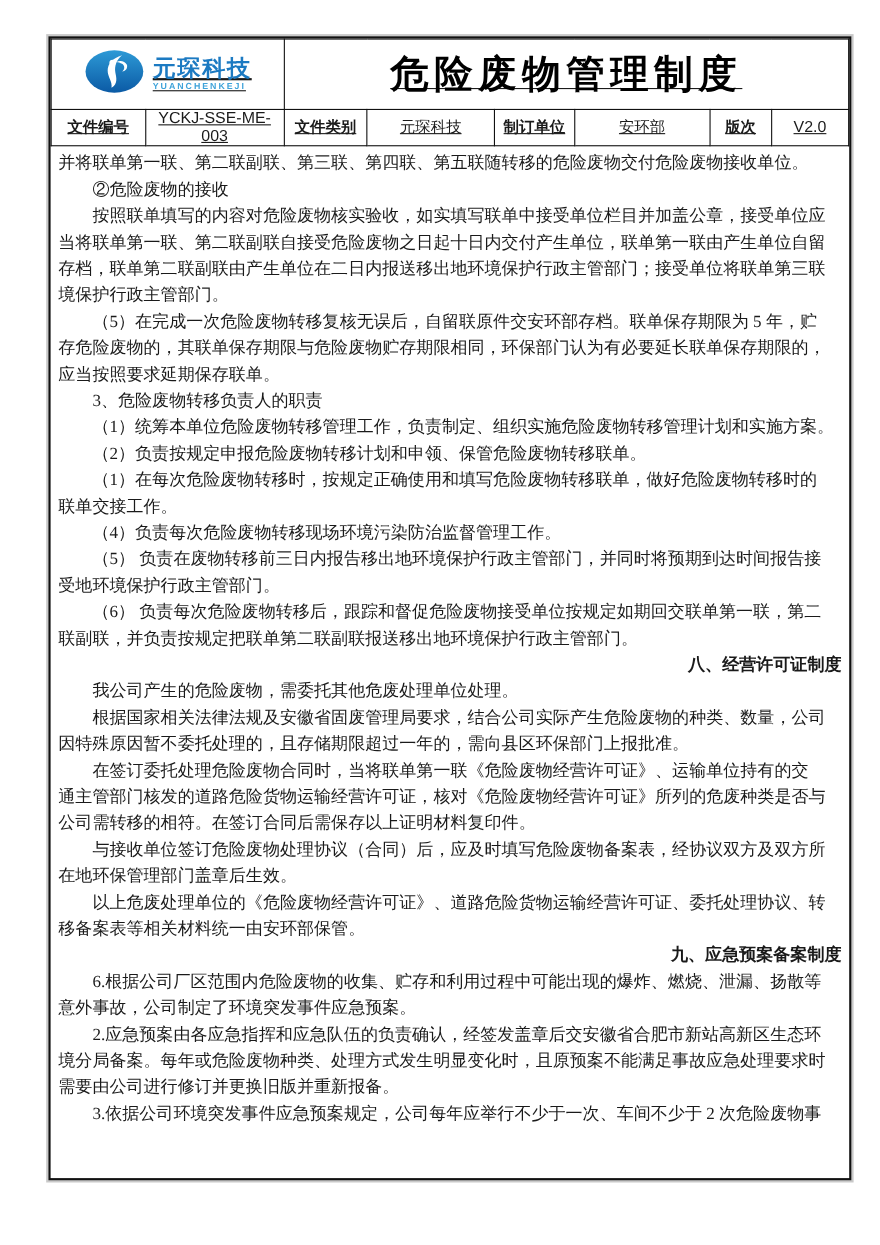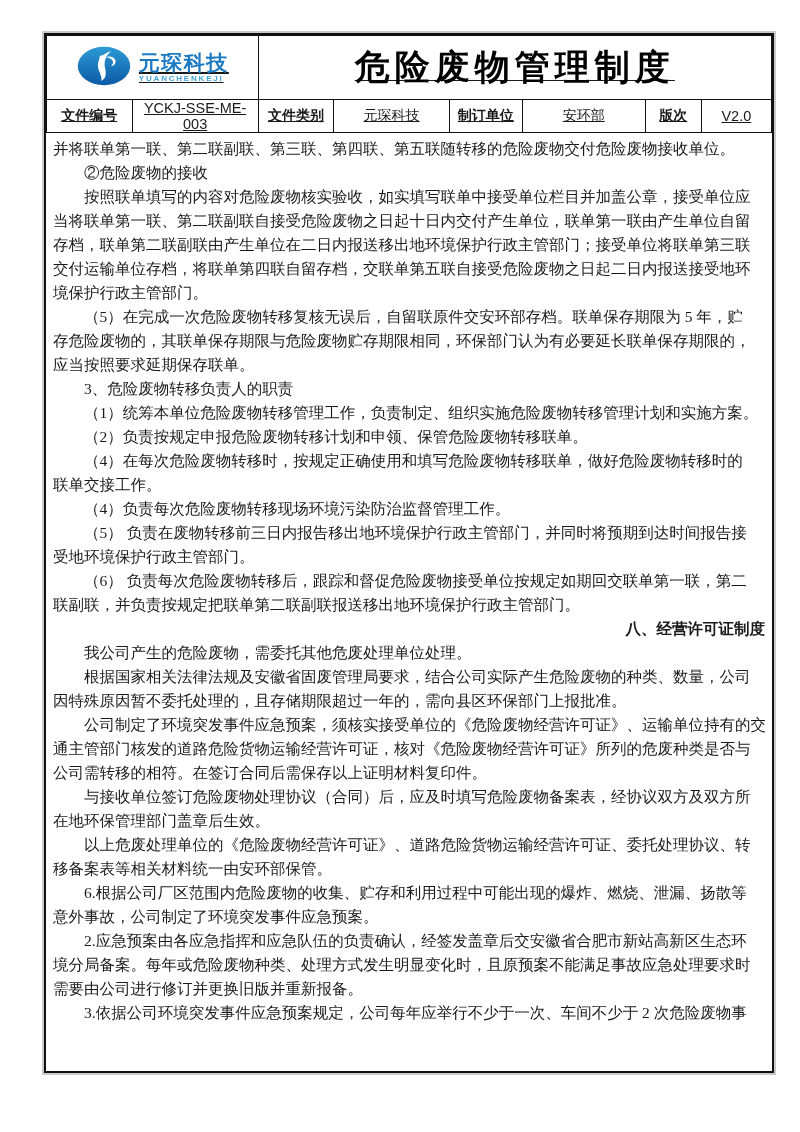--- a/index.html
+++ b/index.html
@@ -93,46 +93,46 @@
     </tr>
   </tbody>
     </table>
 
   <div class="body-area">
       <div class="line">并将联单第一联、第二联副联、第三联、第四联、第五联随转移的危险废物交付危险废物接收单位。</div>
       <div class="line ind">②危险废物的接收</div>
       <div class="line ind">按照联单填写的内容对危险废物核实验收，如实填写联单中接受单位栏目并加盖公章，接受单位应</div>
       <div class="line">当将联单第一联、第二联副联自接受危险废物之日起十日内交付产生单位，联单第一联由产生单位自留</div>
       <div class="line">存档，联单第二联副联由产生单位在二日内报送移出地环境保护行政主管部门；接受单位将联单第三联</div>
-      <div class="line">交付运输单位存档，将联单第四联自留存档，交联单第五联自接受危险废物之日起二日内报送接受地环</div>
       <div class="line">境保护行政主管部门。</div>
       <div class="line ind">（5）在完成一次危险废物转移复核无误后，自留联原件交安环部存档。联单保存期限为 5 年，贮</div>
       <div class="line">存危险废物的，其联单保存期限与危险废物贮存期限相同，环保部门认为有必要延长联单保存期限的，</div>
       <div class="line">应当按照要求延期保存联单。</div>
       <div class="line ind">3、危险废物转移负责人的职责</div>
       <div class="line ind">（1）统筹本单位危险废物转移管理工作，负责制定、组织实施危险废物转移管理计划和实施方案。</div>
       <div class="line ind">（2）负责按规定申报危险废物转移计划和申领、保管危险废物转移联单。</div>
-      <div class="line ind">（4）在每次危险废物转移时，按规定正确使用和填写危险废物转移联单，做好危险废物转移时的</div>
+      <div class="line ind">（1）在每次危险废物转移时，按规定正确使用和填写危险废物转移联单，做好危险废物转移时的</div>
       <div class="line">联单交接工作。</div>
       <div class="line ind">（4）负责每次危险废物转移现场环境污染防治监督管理工作。</div>
       <div class="line ind">（5） 负责在废物转移前三日内报告移出地环境保护行政主管部门，并同时将预期到达时间报告接</div>
       <div class="line">受地环境保护行政主管部门。</div>
       <div class="line ind">（6） 负责每次危险废物转移后，跟踪和督促危险废物接受单位按规定如期回交联单第一联，第二</div>
       <div class="line">联副联，并负责按规定把联单第二联副联报送移出地环境保护行政主管部门。</div>
       <div class="line ind b">八、经营许可证制度</div>
       <div class="line ind">我公司产生的危险废物，需委托其他危废处理单位处理。</div>
       <div class="line ind">根据国家相关法律法规及安徽省固废管理局要求，结合公司实际产生危险废物的种类、数量，公司</div>
       <div class="line">因特殊原因暂不委托处理的，且存储期限超过一年的，需向县区环保部门上报批准。</div>
-      <div class="line ind">公司制定了环境突发事件应急预案，须核实接受单位的《危险废物经营许可证》、运输单位持有的交</div>
+      <div class="line ind">在签订委托处理危险废物合同时，当将联单第一联《危险废物经营许可证》、运输单位持有的交</div>
       <div class="line">通主管部门核发的道路危险货物运输经营许可证，核对《危险废物经营许可证》所列的危废种类是否与</div>
       <div class="line">公司需转移的相符。在签订合同后需保存以上证明材料复印件。</div>
       <div class="line ind">与接收单位签订危险废物处理协议（合同）后，应及时填写危险废物备案表，经协议双方及双方所</div>
       <div class="line">在地环保管理部门盖章后生效。</div>
       <div class="line ind">以上危废处理单位的《危险废物经营许可证》、道路危险货物运输经营许可证、委托处理协议、转</div>
       <div class="line">移备案表等相关材料统一由安环部保管。</div>
+      <div class="line ind b">九、应急预案备案制度</div>
       <div class="line ind">6.根据公司厂区范围内危险废物的收集、贮存和利用过程中可能出现的爆炸、燃烧、泄漏、扬散等</div>
       <div class="line">意外事故，公司制定了环境突发事件应急预案。</div>
       <div class="line ind">2.应急预案由各应急指挥和应急队伍的负责确认，经签发盖章后交安徽省合肥市新站高新区生态环</div>
       <div class="line">境分局备案。每年或危险废物种类、处理方式发生明显变化时，且原预案不能满足事故应急处理要求时</div>
       <div class="line">需要由公司进行修订并更换旧版并重新报备。</div>
       <div class="line ind">3.依据公司环境突发事件应急预案规定，公司每年应举行不少于一次、车间不少于 2 次危险废物事</div>
     </div>
 
 </div>
 

